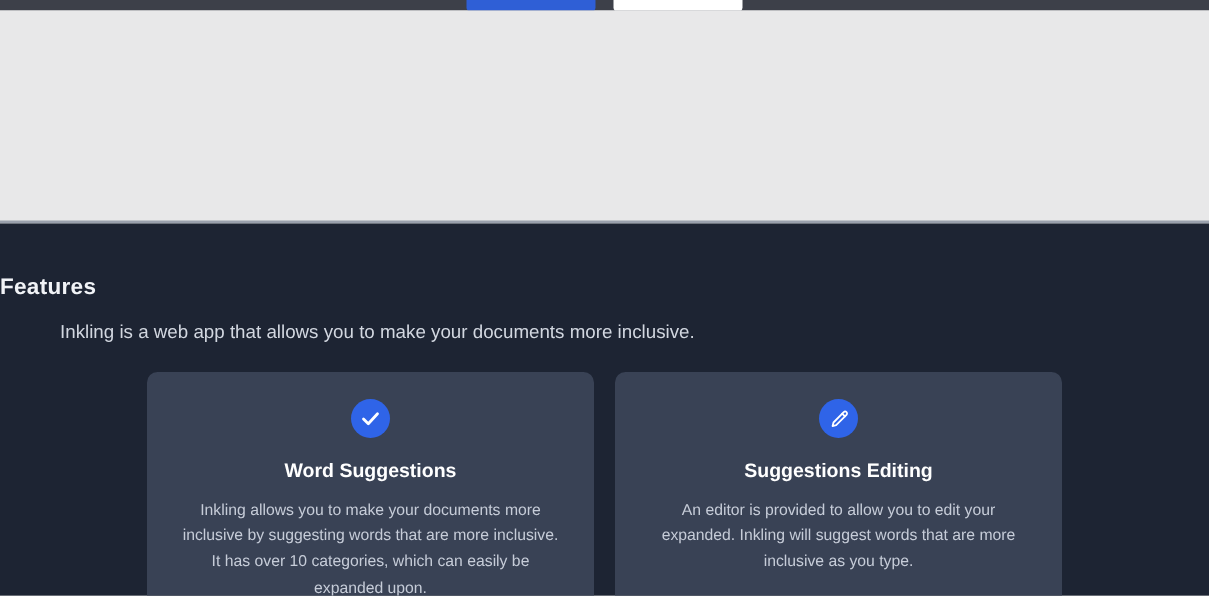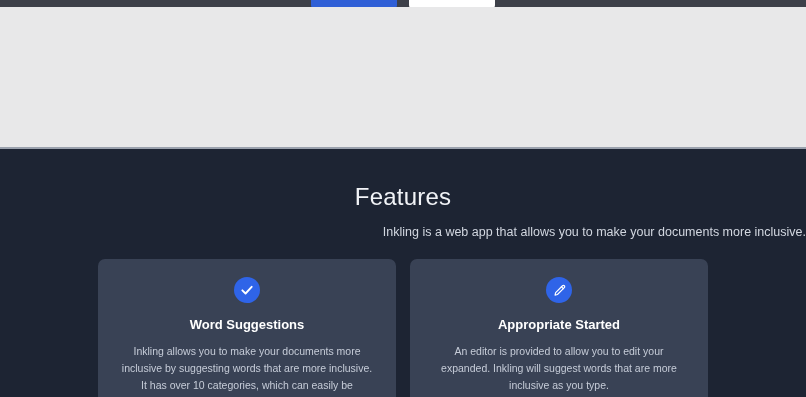--- a/index.html
+++ b/index.html
@@ -97,33 +97,33 @@
     position: absolute;
     top: 149px;
     left: 0;
     width: 806px;
     height: 248px;
     background: #1d2433;
   }
 
   .features-title {
     margin-top: 34px;
-    text-align: center;
     color: #f1f3f7;
-    font-size: 24px;
-    font-weight: normal;
+    font-size: 15px;
+    font-weight: bold;
     letter-spacing: 0.2px;
   }
 
   .features-subtitle {
     margin-top: 14px;
-    text-align: right;
+    text-align: left;
     color: #d2d7e0;
     font-size: 12.5px;
     font-weight: normal;
+    padding-left: 40px;
   }
 
   .cards-row {
     margin-top: 20px;
     display: flex;
     justify-content: center;
     align-items: stretch;
     gap: 14px;
   }
 
@@ -200,19 +200,19 @@
         <div class="card-body">Inkling allows you to make your documents more inclusive by suggesting words that are more inclusive. It has over 10 categories, which can easily be expanded upon.</div>
       </div>
 
       <div class="card">
         <div class="icon-circle">
           <svg width="13" height="13" viewBox="0 0 24 24" fill="none" stroke="#ffffff" stroke-width="2.2" stroke-linecap="round" stroke-linejoin="round">
             <path d="M17.5 3.2a2.4 2.4 0 0 1 3.4 3.4L8.2 19.3l-4.4 1.1 1.1-4.4z"></path>
             <line x1="15.6" y1="5.1" x2="19" y2="8.5"></line>
           </svg>
         </div>
-        <div class="card-title">Appropriate Started</div>
+        <div class="card-title">Suggestions Editing</div>
         <div class="card-body">An editor is provided to allow you to edit your expanded. Inkling will suggest words that are more inclusive as you type.</div>
       </div>
 
     </div>
   </div>
 </div>
 
 </body></html>

